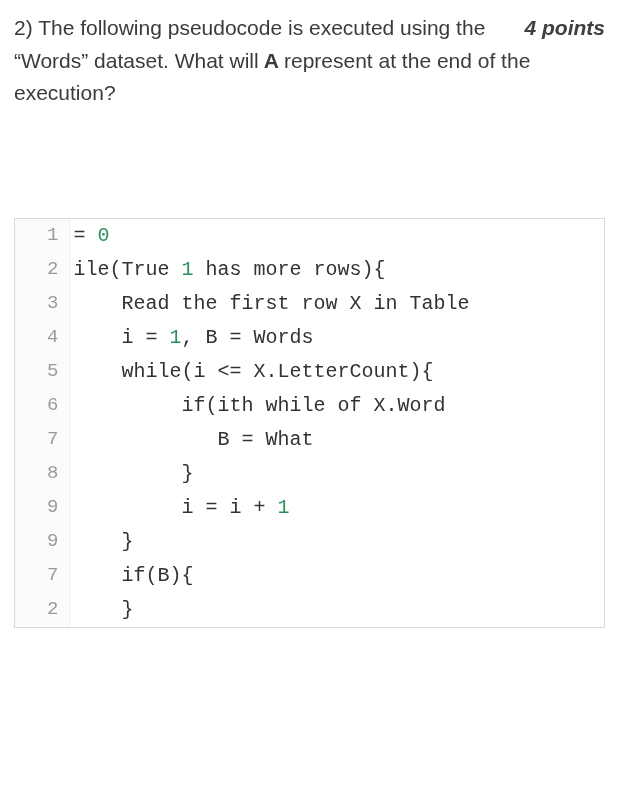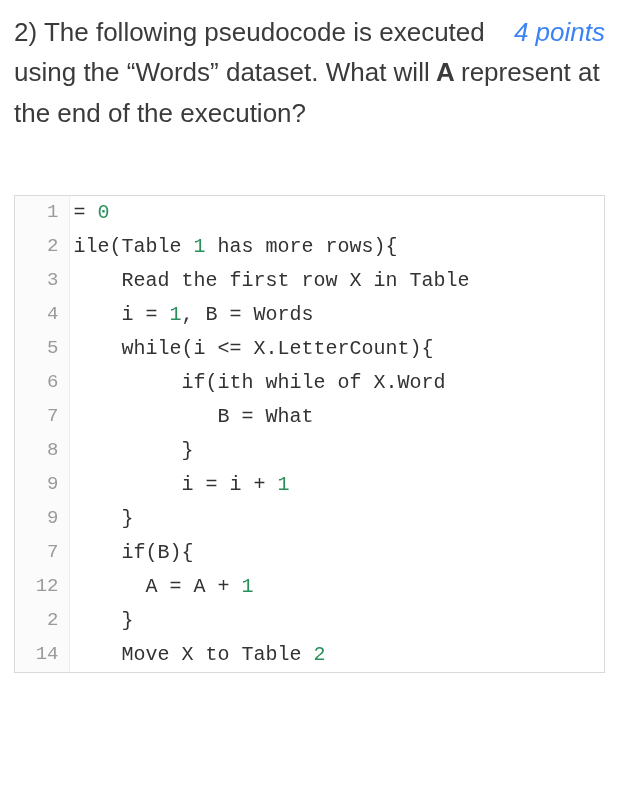--- a/index.html
+++ b/index.html
@@ -6,27 +6,27 @@
   body {
     font-family: Arial, Helvetica, sans-serif;
     width: 619px;
     height: 787px;
     background: #fff;
     padding: 12px 14px;
     color: #333;
     overflow: hidden;
   }
   .question-block {
-    font-size: 26px;
+    font-size: 21px;
     line-height: 1.55;
     color: #3b3b3b;
-    margin-bottom: 62px;
+    margin-bottom: 108px;
   }
   .qnum { white-space: nowrap; }
-  .points { font-weight: normal; font-style: italic; float: right; color:#3b82f6;text-align:center; }
+  .points { font-weight: bold; font-style: italic; float: right; color:#404040;text-align:center; }
   .bold { font-weight: bold; }
   .code-container {
     border: 1px solid #d9d9d9;
     width: 100%;
     overflow: hidden;
     background: #fff;
   }
   .code-table {
     border-collapse: collapse;
     width: 100%;
@@ -66,21 +66,21 @@
 
 <div class="code-container">
   <table class="code-table">
     <tbody id="code-body">
         <tr>
           <td class="gutter">1</td>
           <td class="code"><span class="tok-op">= </span><span class="tok-green">0</span></td>
         </tr>
         <tr>
           <td class="gutter">2</td>
-          <td class="code"><span class="tok-id">ile(Table </span><span class="tok-green">1</span><span class="tok-id"> has more rows){</span></td>
+          <td class="code"><span class="tok-id">ile(True </span><span class="tok-green">1</span><span class="tok-id"> has more rows){</span></td>
         </tr>
         <tr>
           <td class="gutter">3</td>
           <td class="code"><span class="tok-id">    Read the first row X in Table </span></td>
         </tr>
         <tr>
           <td class="gutter">4</td>
           <td class="code"><span class="tok-id">    i = </span><span class="tok-green">1</span><span class="tok-id">, B = Words</span></td>
         </tr>
         <tr>
@@ -105,26 +105,18 @@
         </tr>
         <tr>
           <td class="gutter">9</td>
           <td class="code"><span class="tok-id">    }</span></td>
         </tr>
         <tr>
           <td class="gutter">7</td>
           <td class="code"><span class="tok-id">    if(B){</span></td>
         </tr>
         <tr>
-          <td class="gutter">12</td>
-          <td class="code"><span class="tok-id">      A = A + </span><span class="tok-green">1</span></td>
-        </tr>
-        <tr>
           <td class="gutter">2</td>
           <td class="code"><span class="tok-id">    }</span></td>
-        </tr>
-        <tr>
-          <td class="gutter">14</td>
-          <td class="code"><span class="tok-id">    Move X to Table </span><span class="tok-green">2</span></td>
         </tr>
       </tbody>
   </table>
 </div>
 
 </body></html>

